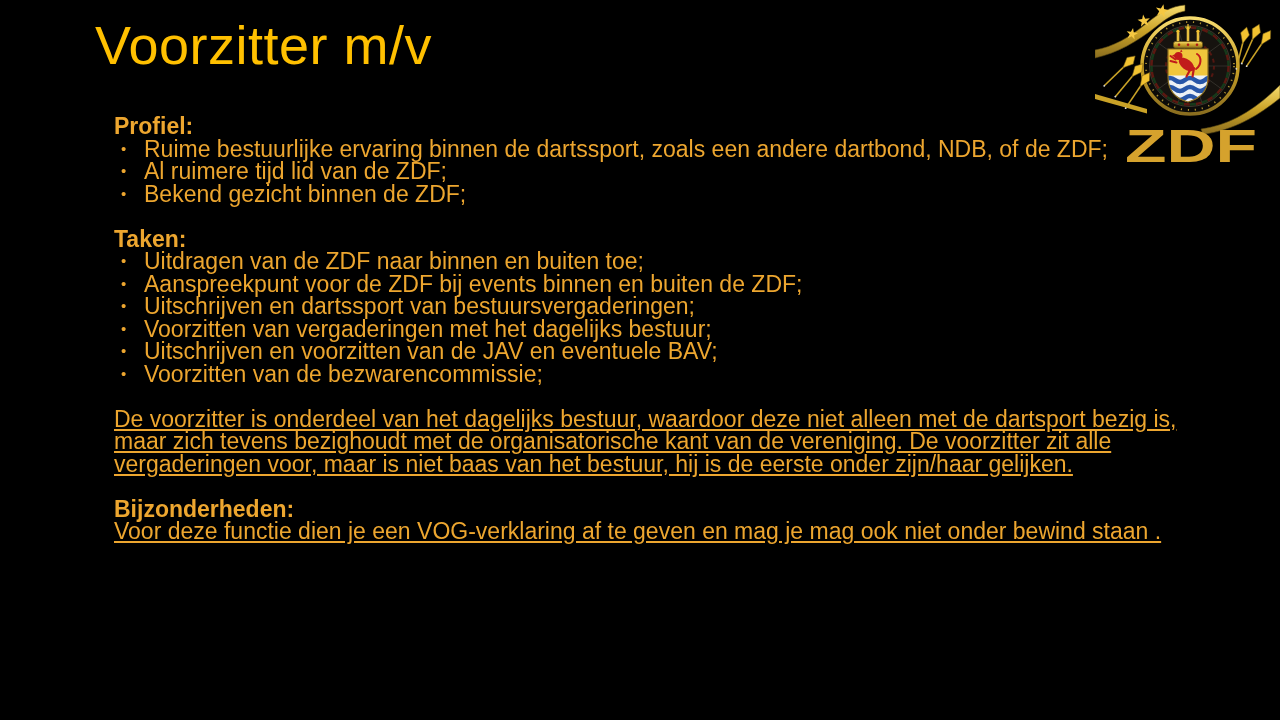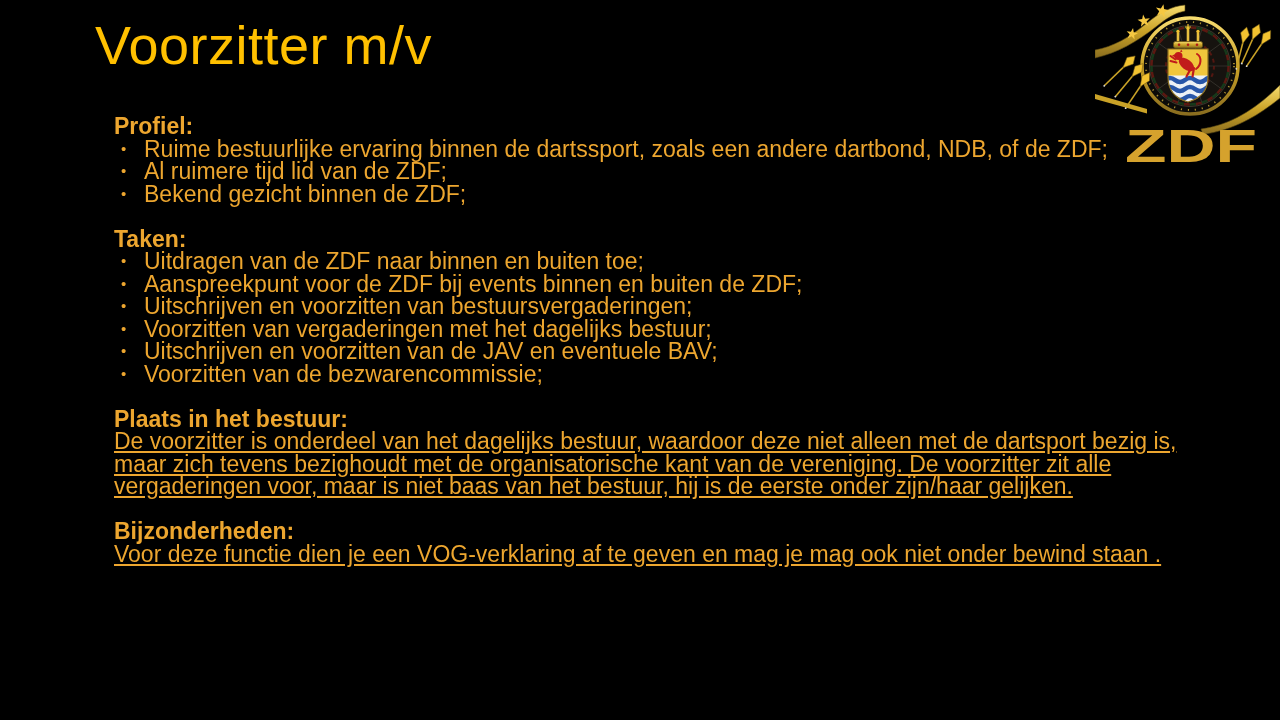--- a/index.html
+++ b/index.html
@@ -38,28 +38,27 @@
           <li>Ruime bestuurlijke ervaring binnen de dartssport, zoals een andere dartbond, NDB, of de ZDF;</li>
           <li>Al ruimere tijd lid van de ZDF;</li>
           <li>Bekend gezicht binnen de ZDF;</li>
         </ul>
       </section>
       <section class="sec">
         <div class="hdr">Taken:</div>
         <ul class="blist">
           <li>Uitdragen van de ZDF naar binnen en buiten toe;</li>
           <li>Aanspreekpunt voor de ZDF bij events binnen en buiten de ZDF;</li>
-          <li>Uitschrijven en voorzitten van bestuursvergaderingen;</li>
+          <li>Uitschrijven en dartssport van bestuursvergaderingen;</li>
           <li>Voorzitten van vergaderingen met het dagelijks bestuur;</li>
           <li>Uitschrijven en voorzitten van de JAV en eventuele BAV;</li>
           <li>Voorzitten van de bezwarencommissie;</li>
         </ul>
       </section>
       <section class="sec">
-        <div class="hdr">Plaats in het bestuur:</div>
         <p class="ptext">De voorzitter is onderdeel van het dagelijks bestuur, waardoor deze niet alleen met de dartsport bezig is, maar zich tevens bezighoudt met de organisatorische kant van de vereniging. De voorzitter zit alle vergaderingen voor, maar is niet baas van het bestuur, hij is de eerste onder zijn/haar gelijken.</p>
       </section>
       <section class="sec">
         <div class="hdr">Bijzonderheden:</div>
         <p class="ptext">Voor deze functie dien je een VOG-verklaring af te geven en mag je mag ook niet onder bewind staan .</p>
       </section>
     </div>
 
   <svg class="logo" viewBox="0 0 185 170" xmlns="http://www.w3.org/2000/svg">
     <defs>

